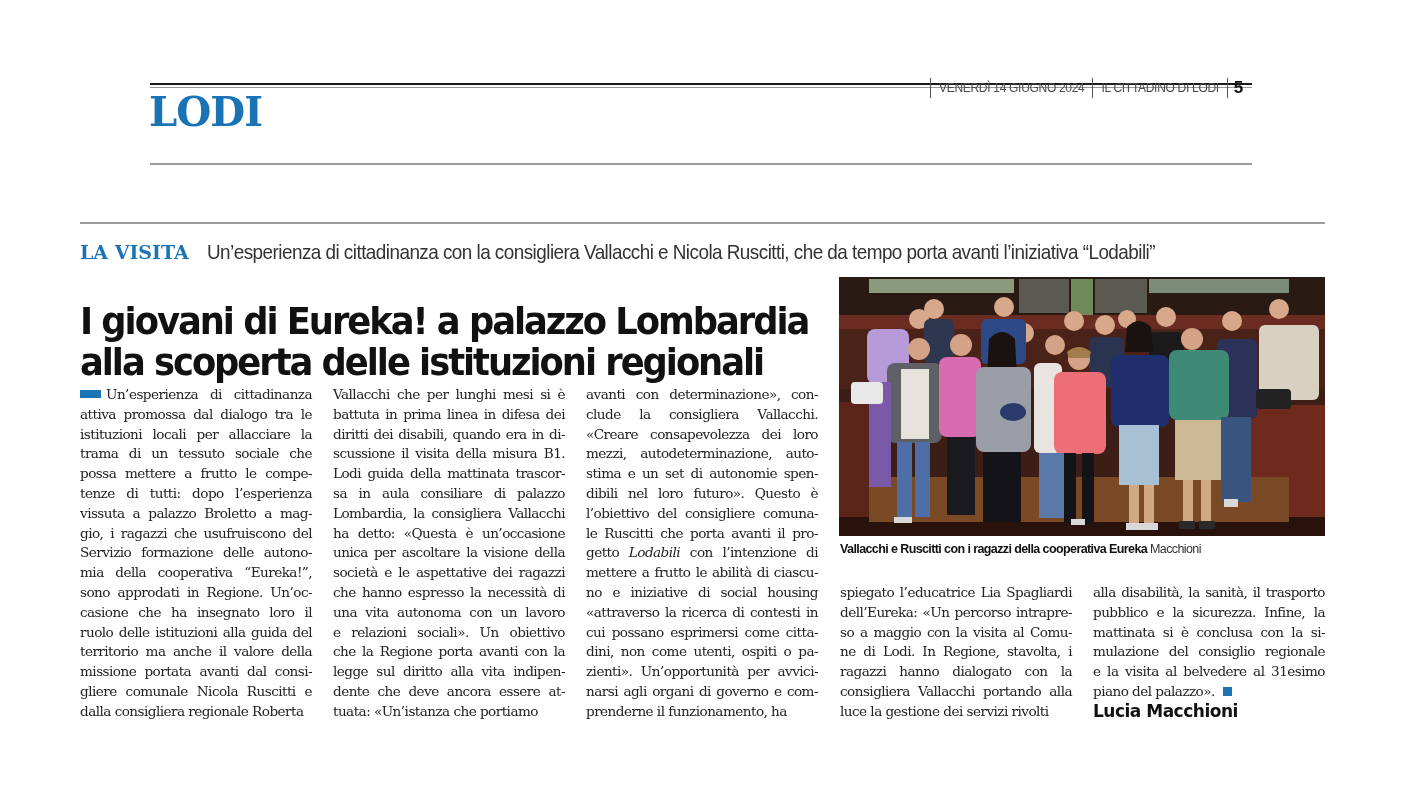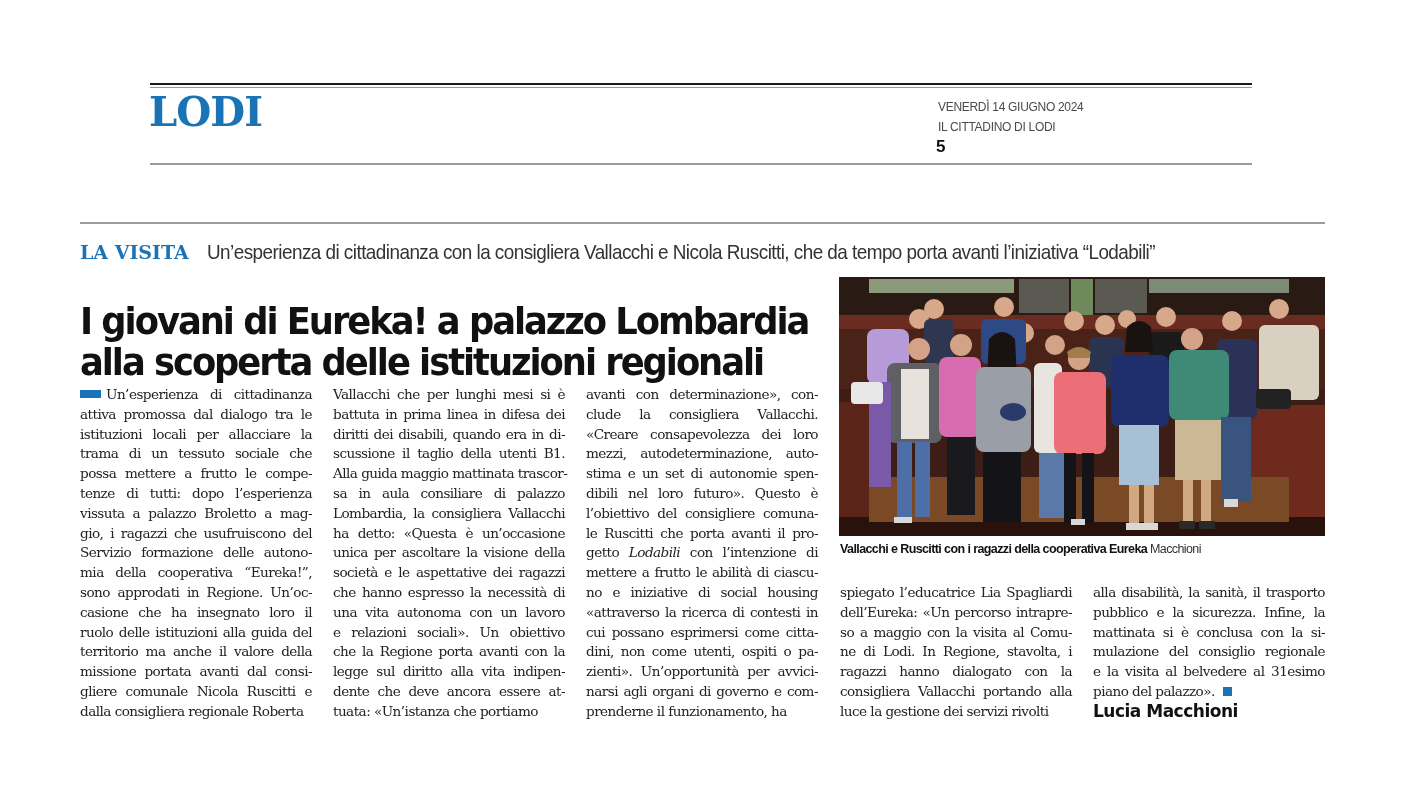--- a/index.html
+++ b/index.html
@@ -2,21 +2,21 @@
 <html><head>
 <meta charset="utf-8">
 <style>
   html, body { margin:0; padding:0; background:#ffffff; }
   body { width:1414px; height:789px; position:relative; overflow:hidden; font-family:"DejaVu Serif", serif; color:#1a1a1a; }
 
   
   .mast-rule-top { position:absolute; left:150px; top:83px; width:1102px; height:2px; background:#1a1a1a; }
   .mast-rule-top2 { position:absolute; left:150px; top:87px; width:1102px; height:1px; background:#9a9a9a; }
   .section-title { position:absolute; left:149px; top:88px; font-family:"DejaVu Serif", serif; font-weight:bold; font-size:41px; letter-spacing:-1px; color:#1a73b5; line-height:48px; transform:scaleX(0.98); transform-origin:left; }
-  .meta { position:absolute; top:97px; height:22px; display:flex; align-items:flex-start;flex-direction:column; }
+  .meta { position:absolute; top:78px; height:22px; display:flex; align-items:flex-start; }
   .meta .sep { width:1px; height:20px; background:#555; }
   .meta .date, .meta .paper { font-family:"Liberation Sans", sans-serif; font-size:12px; color:#4a4a4a; padding:0 8px; letter-spacing:-0.3px; line-height:20px; }
   .meta .page { font-family:"Liberation Sans", sans-serif; font-weight:bold; font-size:17px; color:#111; padding-left:6px; line-height:20px; }
   .mast-rule-bottom { position:absolute; left:150px; top:163px; width:1102px; height:2px; background:#9c9c9c; }
 
   
   .art-rule { position:absolute; left:80px; top:222px; width:1245px; height:2px; background:#9c9c9c; }
   .kicker { position:absolute; left:80px; top:239px; white-space:nowrap; font-family:"Liberation Sans", sans-serif; font-size:21px; line-height:26px; letter-spacing:-0.6px; }
   .kicker .k-label { font-family:"DejaVu Serif", serif; font-weight:bold; color:#1a73b5; font-size:19px; letter-spacing:0; margin-right:18px; }
   .kicker .k-text { color:#333; transform:scaleX(0.9); display:inline-block; transform-origin:left; }
@@ -83,22 +83,22 @@
     <span class="ln">ruolo delle istituzioni alla guida del</span>
     <span class="ln">territorio ma anche il valore della</span>
     <span class="ln">missione portata avanti dal consi-</span>
     <span class="ln">gliere comunale Nicola Ruscitti e</span>
     <span class="ln last">dalla consigliera regionale Roberta</span>
   </div>
 <div class="col col2">
     <span class="ln">Vallacchi che per lunghi mesi si è</span>
     <span class="ln">battuta in prima linea in difesa dei</span>
     <span class="ln">diritti dei disabili, quando era in di-</span>
-    <span class="ln">scussione il taglio della utenti B1.</span>
-    <span class="ln">Alla guida maggio mattinata trascor-</span>
+    <span class="ln">scussione il visita della misura B1.</span>
+    <span class="ln">Lodi guida della mattinata trascor-</span>
     <span class="ln">sa in aula consiliare di palazzo</span>
     <span class="ln">Lombardia, la consigliera Vallacchi</span>
     <span class="ln">ha detto: «Questa è un’occasione</span>
     <span class="ln">unica per ascoltare la visione della</span>
     <span class="ln">società e le aspettative dei ragazzi</span>
     <span class="ln">che hanno espresso la necessità di</span>
     <span class="ln">una vita autonoma con un lavoro</span>
     <span class="ln">e relazioni sociali». Un obiettivo</span>
     <span class="ln">che la Regione porta avanti con la</span>
     <span class="ln">legge sul diritto alla vita indipen-</span>

